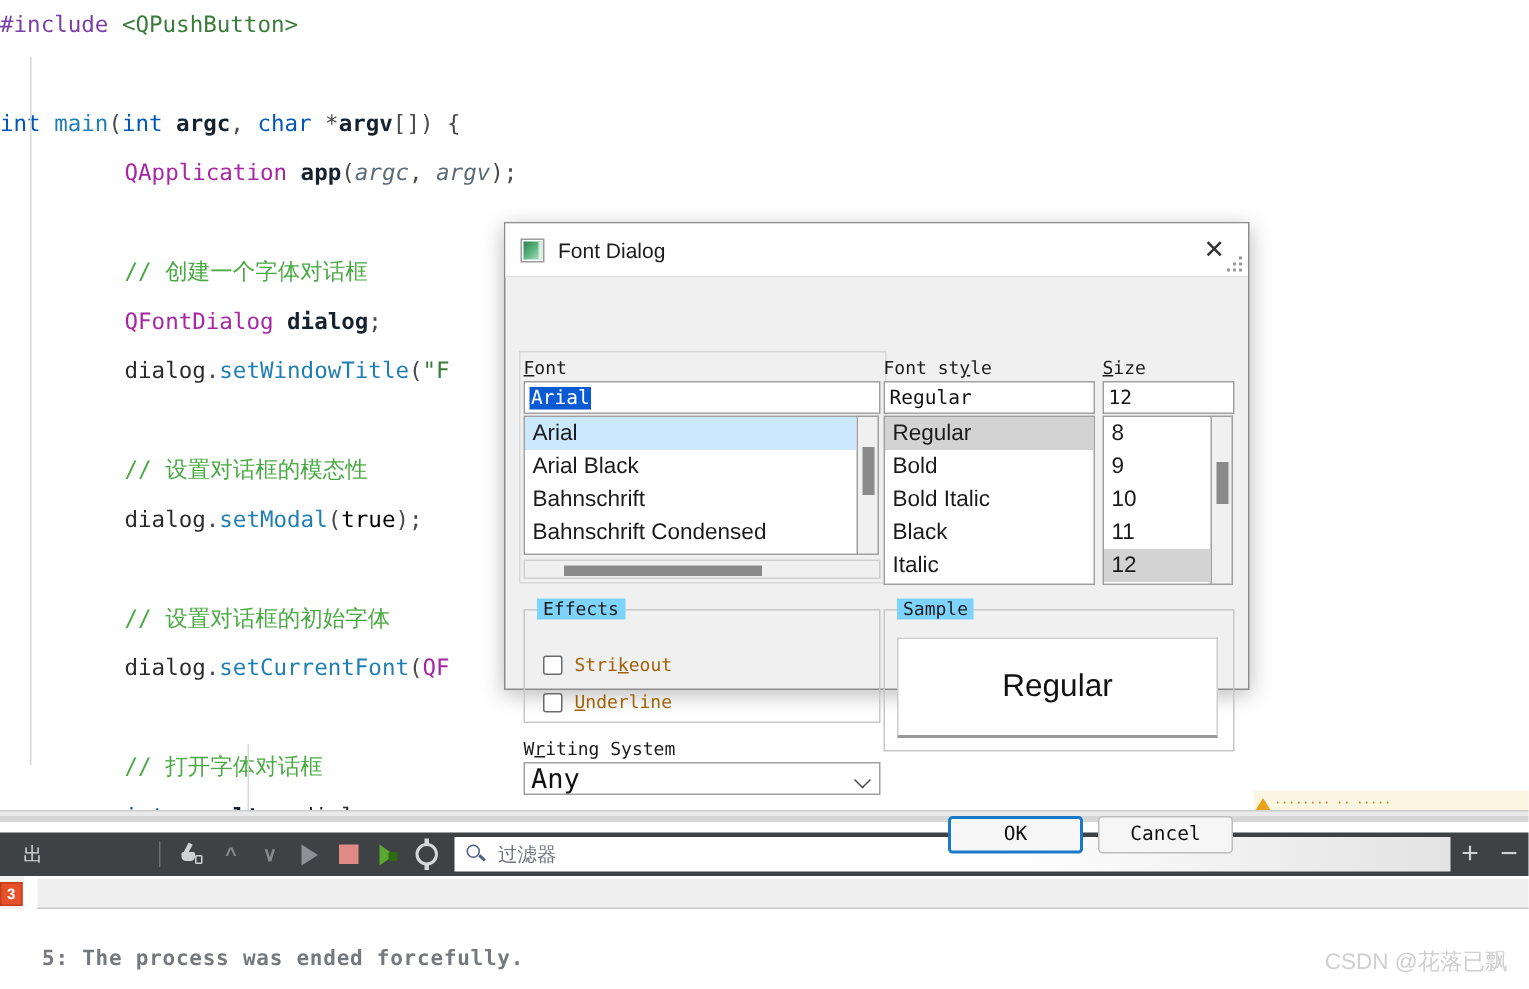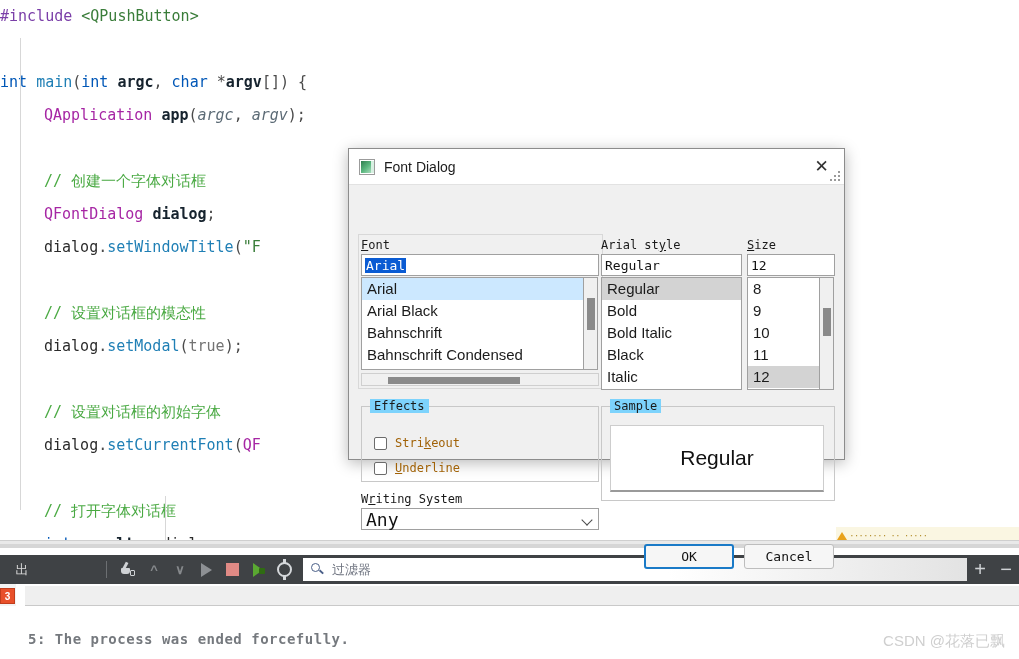--- a/index.html
+++ b/index.html
@@ -15,29 +15,29 @@
   
   #editor {
     position:absolute; left:0; top:0; width:1019px; height:540px;
     background:#ffffff;
     font-family:"DejaVu Sans Mono", monospace;
     font-size:15px;
     line-height:33px;
     overflow:hidden;
   }
   .code-line { white-space:pre; padding-left:0px; height:33px; }
-  .indent1 { padding-left:44px; }
+  .indent1 { padding-left:83px; }
   .kw   { color:#0057b7; }
   .fn   { color:#1f7fb5; }
   .cls  { color:#a626a4; }
   .bold { font-weight:bold; color:#16232e; }
   .ital { font-style:italic; color:#5b6a75; }
   .cmt  { color:#49a942; }
   .plain{ color:#2b2b2b; }
-  .num  { color:#737373; }
+  .num  { color:#000000; }
   .punc { color:#4a4a4a; }
   .str  { color:#3a7d3a; }
   .mac  { color:#7a3ea8; }
 
   
   #guide1 { position:absolute; left:20px; top:38px; width:1px; height:472px; background:#d7d7d7; }
   #guide2 { position:absolute; left:165px; top:496px; width:1px; height:44px; background:#d7d7d7; }
 
   
   #warnstrip {
@@ -113,21 +113,21 @@
     margin-left:28px;
   }
   #watermark {
     position:absolute; right:14px; top:632px;
     font-size:15px; color:#cfcfcf;
     font-family:"Liberation Sans", sans-serif;
   }
 
   
   #dialog {
-    position:absolute; left:348px; top:148px; width:497px; height:312px;
+    position:absolute; left:336px; top:148px; width:497px; height:312px;
     background:#f0f0f0;
     border:1px solid #8c8c8c;
     box-shadow:0 3px 14px rgba(0,0,0,0.28);
     font-size:12px;
   }
   #dlg-titlebar {
     height:36px; background:#ffffff; position:relative;
     display:flex; align-items:center;
     border-bottom:1px solid #e2e2e2;
   }
@@ -350,21 +350,21 @@
         </div>
     </div>
     <div class="vscroll" style="left:235px; top:92px; height:93px; border:1px solid #a0a0a0; border-left:none;">
       <div class="vthumb" style="top:20px; height:32px;"></div>
     </div>
     <div class="hscroll" style="left:12px; top:188px; width:238px; border:1px solid #cfcfcf;">
       <div class="hthumb" style="left:26px; width:132px;"></div>
     </div>
     <div style="position:absolute; left:9px; top:49px; width:245px; height:155px; border:1px solid #d8d8d8;"></div>
 
-    <div class="fld-label" style="left:252px; top:53px;"><span>Arial st</span><span class="mn">y</span><span>le</span></div>
+    <div class="fld-label" style="left:252px; top:53px;"><span>Font st</span><span class="mn">y</span><span>le</span></div>
     <div class="combo-edit" style="left:252px; top:69px; width:141px;">
       <span>Regular</span>
     </div>
     <div class="listbox" style="left:252px; top:92px; width:141px; height:113px;">
       <div id="style-list-rows">
           <div class="listrow sel-gray">Regular</div>
           <div class="listrow">Bold</div>
           <div class="listrow">Bold Italic</div>
           <div class="listrow">Black</div>
           <div class="listrow">Italic</div>

